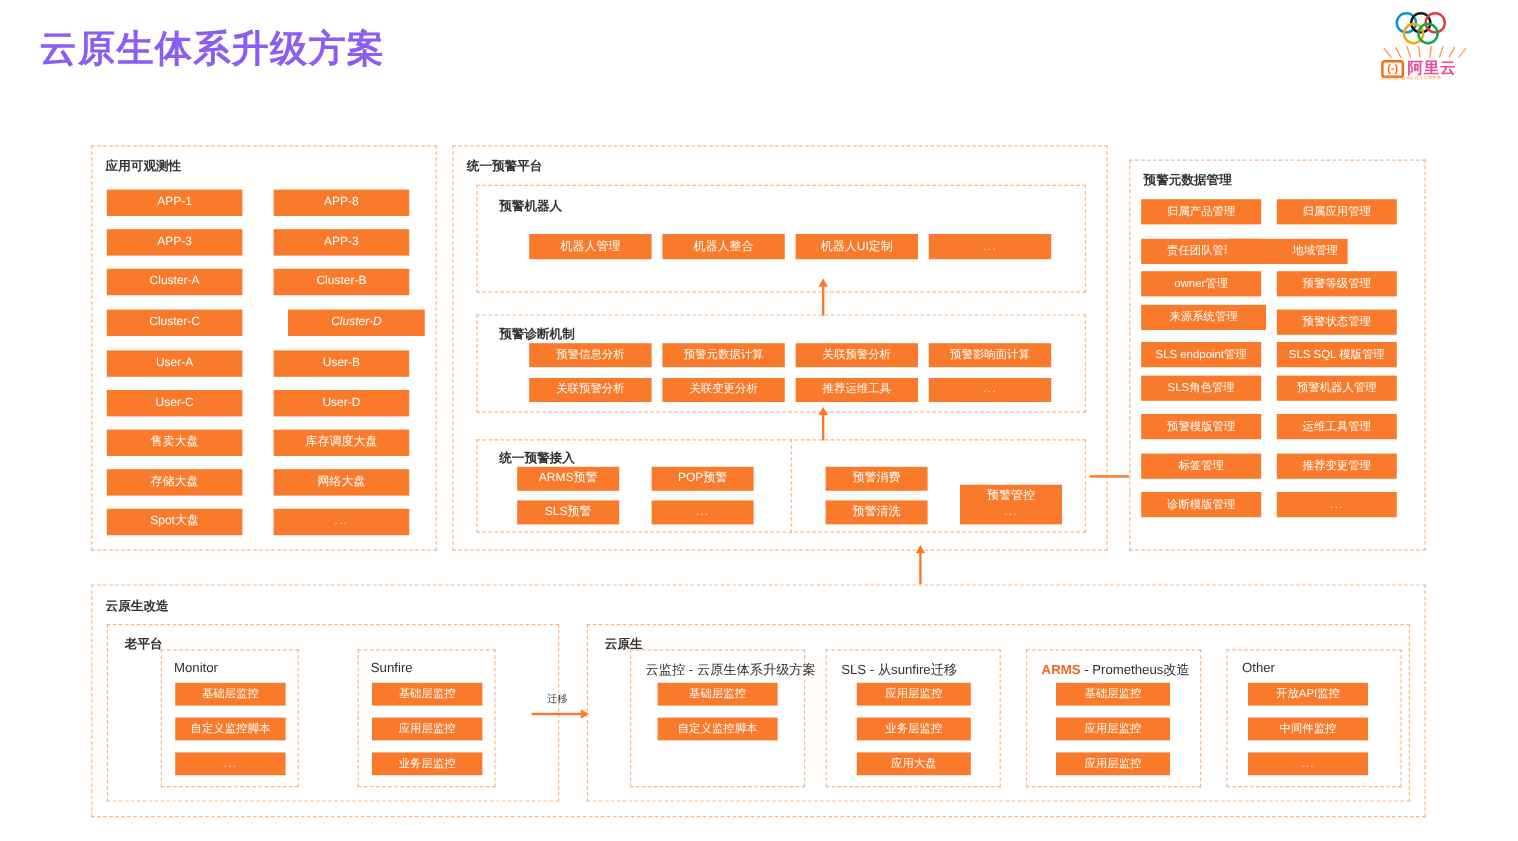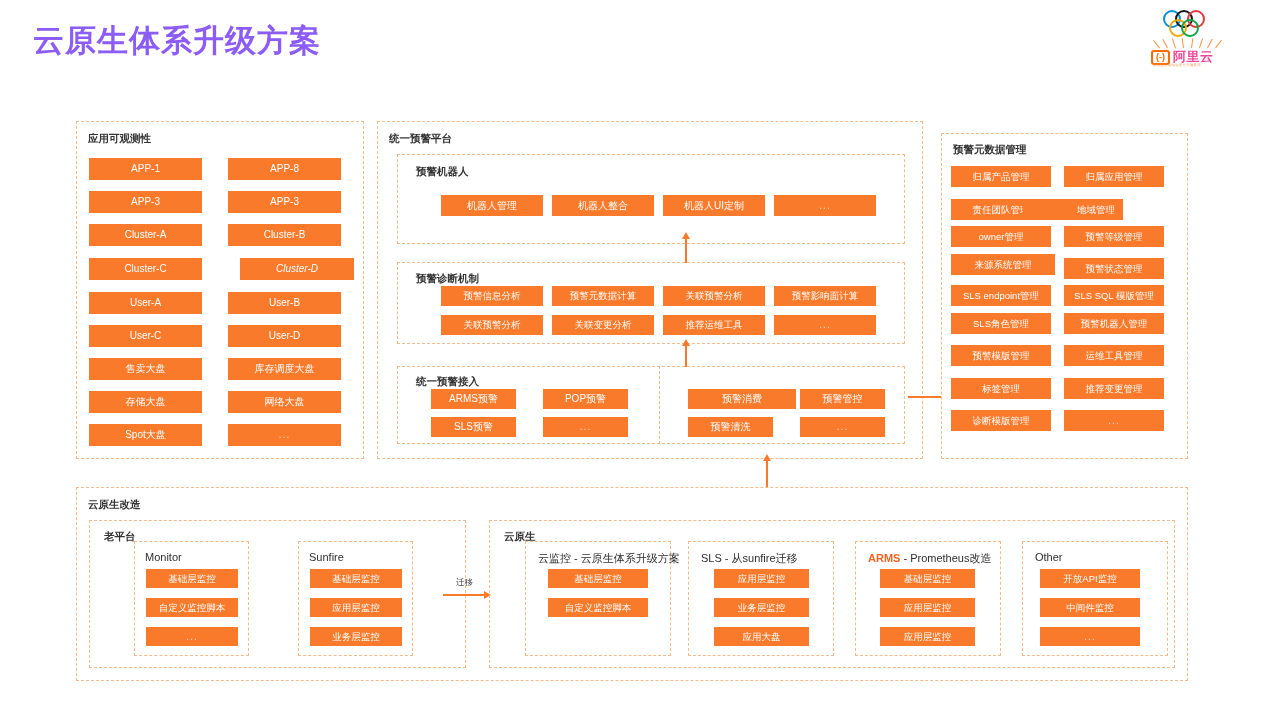--- a/index.html
+++ b/index.html
@@ -183,22 +183,22 @@
   <div class="arrow-v" style="left:685px; top:345px; height:22px;"></div>
 
   <div class="group" style="left:397px; top:366px; width:508px; height:78px;">
     <div class="group-title" style="left:18px; top:8px;">统一预警接入</div>
   </div>
   <div class="group" style="left:659px; top:366px; width:0px; height:78px; border-left:1px dashed #f6b98a; border-top:none; border-right:none; border-bottom:none;"></div>
   <div class="chip" style="left:431px; top:389px; width:85px; height:20px;">ARMS预警</div>
   <div class="chip" style="left:543px; top:389px; width:85px; height:20px;">POP预警</div>
   <div class="chip" style="left:431px; top:417px; width:85px; height:20px;text-align:right;">SLS预警</div>
   <div class="chip dots" style="left:543px; top:417px; width:85px; height:20px;">...</div>
-  <div class="chip" style="left:688px; top:389px; width:108px; height:20px;">预警消费</div>
-  <div class="chip" style="left:800px; top:389px; width:85px; height:20px;">预警管控</div>
+  <div class="chip" style="left:688px; top:389px; width:85px; height:20px;">预警消费</div>
+  <div class="chip" style="left:800px; top:404px; width:85px; height:20px;">预警管控</div>
   <div class="chip" style="left:688px; top:417px; width:85px; height:20px;">预警清洗</div>
   <div class="chip dots" style="left:800px; top:417px; width:85px; height:20px;">...</div>
 
   <div class="arrow-h" style="left:908px; top:396px; width:34px;"></div>
 
   <div class="panel" style="left:941px; top:133px; width:247px; height:326px;">
     <div class="panel-title" style="left:11px; top:9px;">预警元数据管理</div>
   </div>
   <div>
     <div class="chip small" style="left:951px;  top:166px; width:100px; height:21px;">归属产品管理</div>

